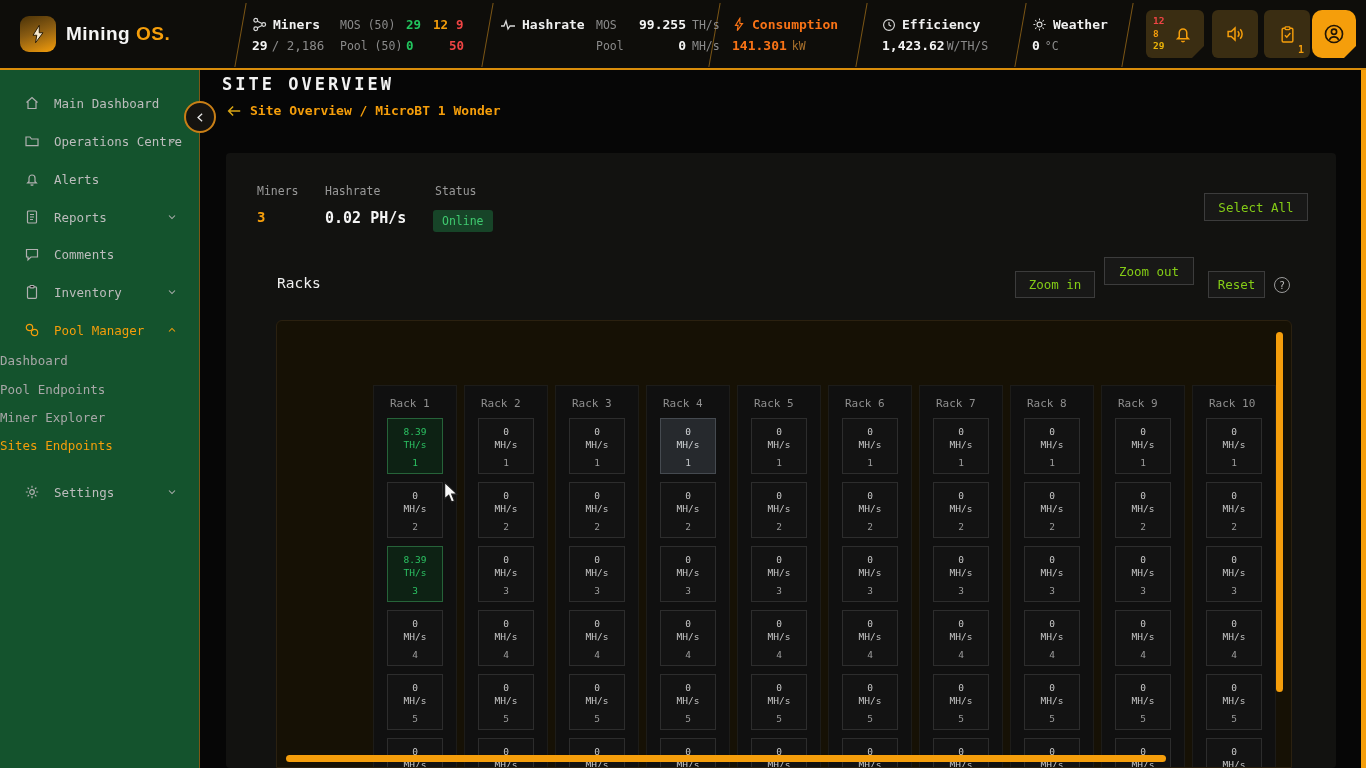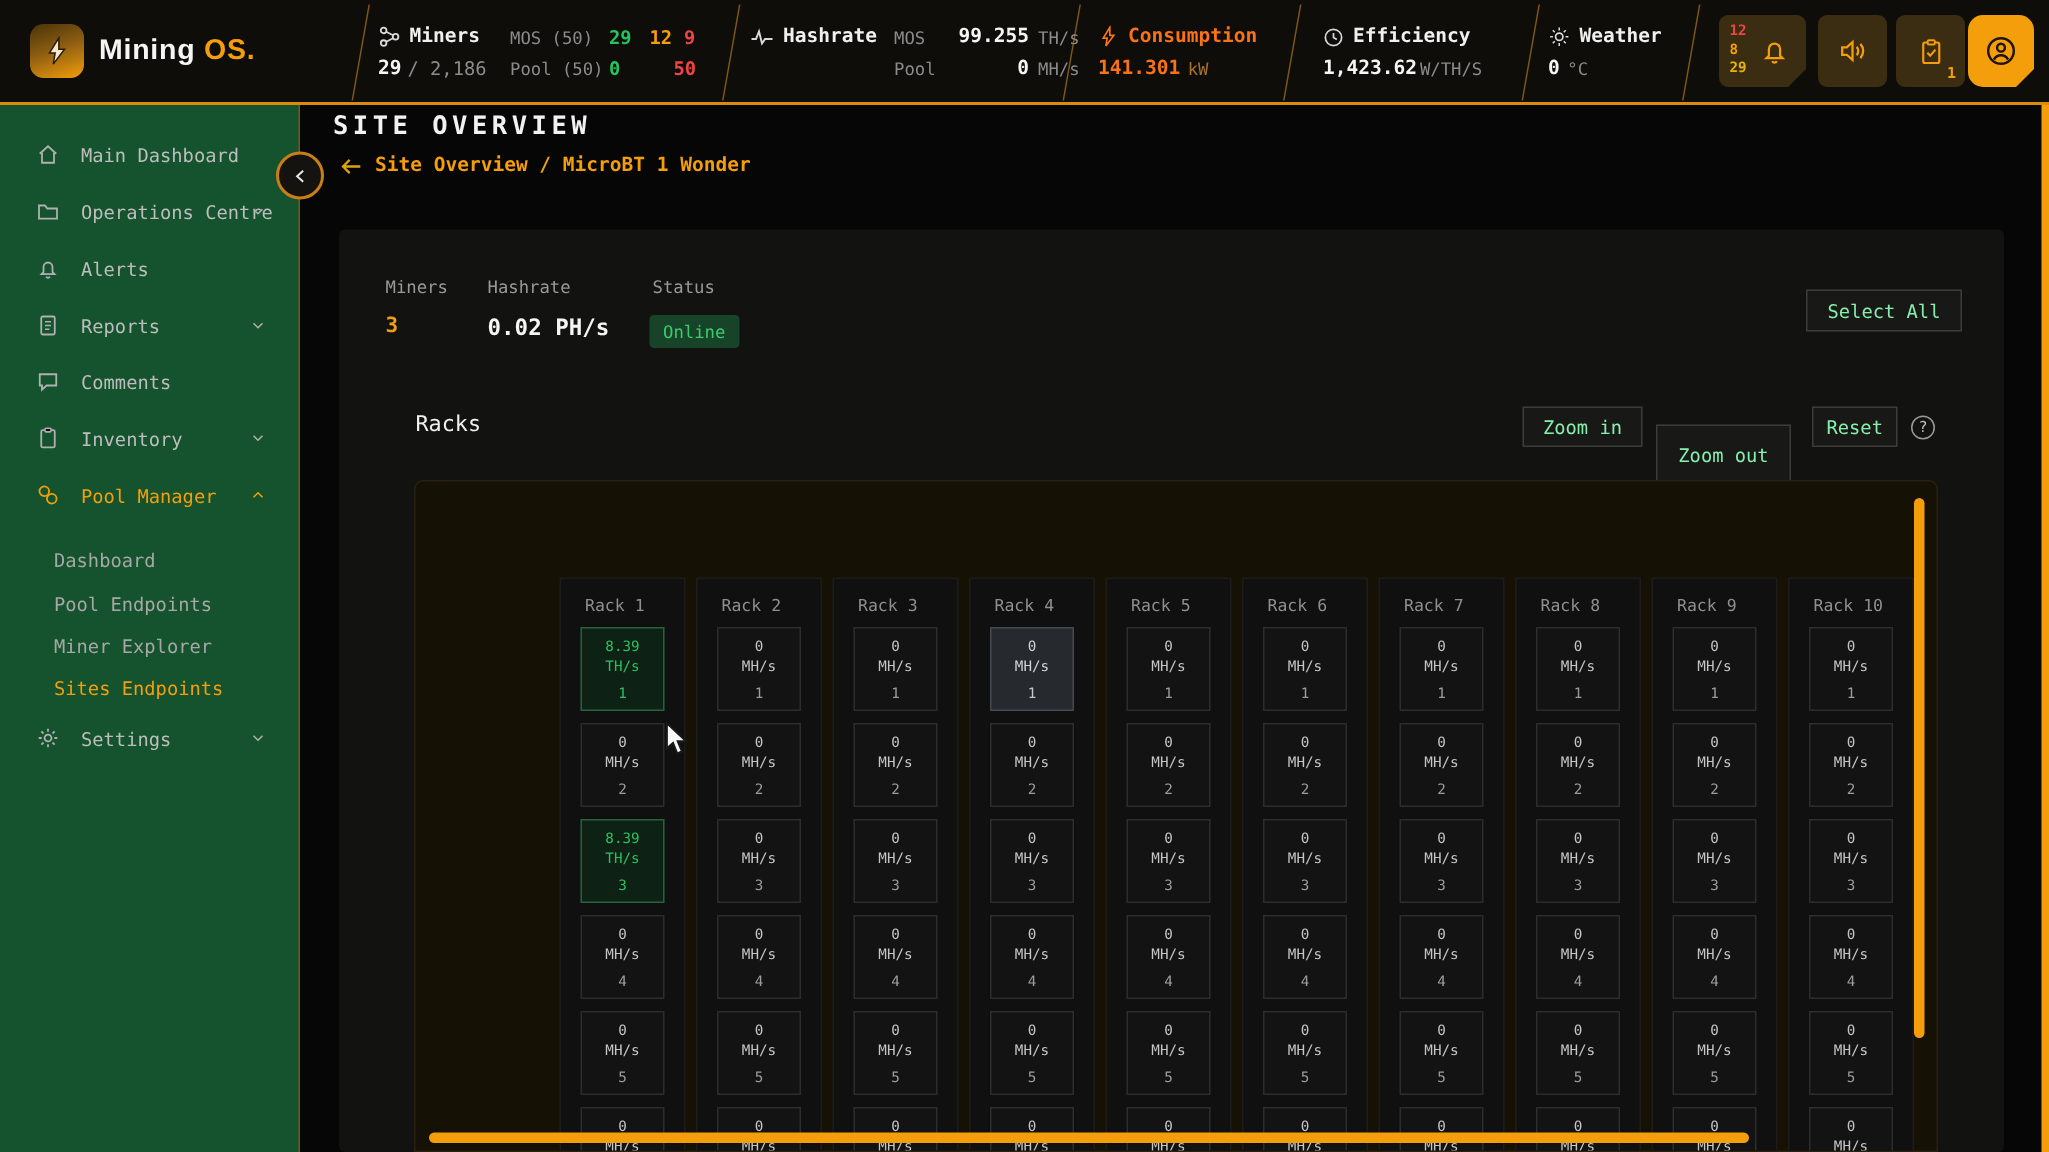--- a/index.html
+++ b/index.html
@@ -44,44 +44,44 @@
   .hbtn-user { background:#f59e0b; }
   .task-badge { position:absolute; right:6px; bottom:3px; color:#f59e0b; font-size:10px; font-weight:bold; }
 
   
   .sidebar { position:absolute; left:0; top:70px; width:200px; height:698px;
     background:#14532d; border-right:1px solid #7d5716; z-index:15; }
   .side-item { position:absolute; left:0; width:200px; height:38px; display:flex; align-items:center;
     padding-left:24px; gap:14px; color:#bdbdbd; font-size:12.5px; cursor:pointer; }
   .side-item .chev { position:absolute; right:22px; }
   .side-item.active { color:#f59e0b; }
-  .side-sub { position:absolute; left:0; width:200px; height:28px; display:flex; align-items:flex-end;
-    padding-left:36px; color:#a7a7a7; font-size:12.5px; cursor:pointer; }
+  .side-sub { position:absolute; left:0; width:200px; height:28px; display:flex; align-items:flex-start;
+    color:#a7a7a7; font-size:12.5px; cursor:pointer; }
   .side-sub.active { color:#f59e0b; }
   .collapse-btn { position:absolute; left:184px; top:101px; width:32px; height:32px; border-radius:50%;
     background:#151310; border:2px solid #c97f16; z-index:30; display:flex; align-items:center; justify-content:center; cursor:pointer; }
 
   
   .page-title { position:absolute; left:222px; top:74px; color:#f2f2f2; font-weight:bold;
     font-size:17px; letter-spacing:3px; }
   .breadcrumb { position:absolute; left:226px; top:103px; display:flex; align-items:center; gap:8px;
     color:#f59e0b; font-weight:bold; font-size:13px; cursor:pointer; }
 
   .card { position:absolute; left:226px; top:153px; width:1110px; height:615px;
     background:#121210; border-radius:4px; }
   .stat-label { position:absolute; top:31px; color:#999999; font-size:11.5px; }
   .stat-value { position:absolute; top:56px; font-weight:bold; }
   .status-badge { position:absolute; left:207px; top:57px; background:#174428; color:#3fc96f;
     font-size:11.5px; padding:4px 9px; border-radius:3px; }
-  .btn { background:#181817; border:1px solid #3c3c3c; color:#86efac; font-size:12.5px;
+  .btn { background:#181817; border:1px solid #3c3c3c; color:#84cc16; font-size:12.5px;
     font-family:inherit; display:flex; align-items:center; justify-content:center; cursor:pointer; }
   .select-all { position:absolute; right:28px; top:40px; width:104px; height:28px; }
   .racks-title { position:absolute; left:51px; top:122px; color:#f0f0f0; font-size:14.5px; }
   .zoom-in  { position:absolute; left:789px; top:118px; width:80px; height:27px; }
-  .zoom-out { position:absolute; left:878px; top:130px; width:90px; height:40px; }
+  .zoom-out { position:absolute; left:878px; top:104px; width:90px; height:28px; }
   .reset    { position:absolute; left:982px; top:118px; width:57px; height:27px; }
   .help { position:absolute; left:1048px; top:124px; width:16px; height:16px; border-radius:50%;
     border:1px solid #9a9a9a; color:#bdbdbd; font-size:10px; display:flex; align-items:center; justify-content:center; cursor:pointer; }
 
   
   .panel { position:absolute; left:50px; top:167px; width:1016px; height:448px;
     background:#161105; border:1px solid #2b2110; border-radius:6px 6px 0 0; overflow:hidden; }
   .racks-grid { position:absolute; left:96px; top:64px; display:flex; gap:7px; }
   .rack-col { width:84px; height:480px; background:#101010; border:1px solid #1d1c19; }
   .rack-title { height:32px; padding:11px 0 0 16px; color:#8f8f8f; font-size:11px; }

